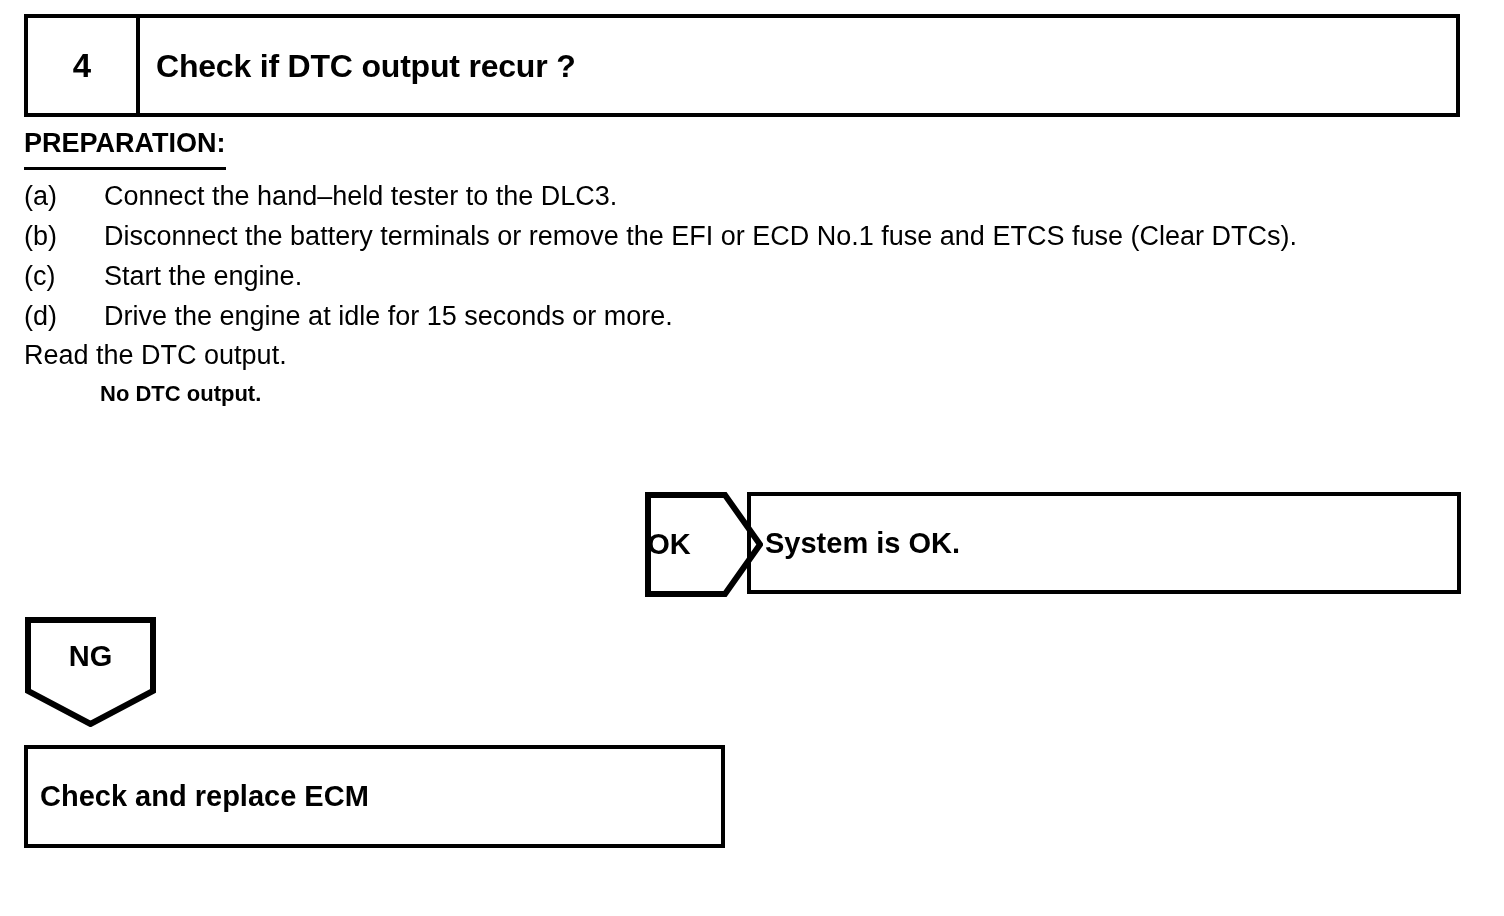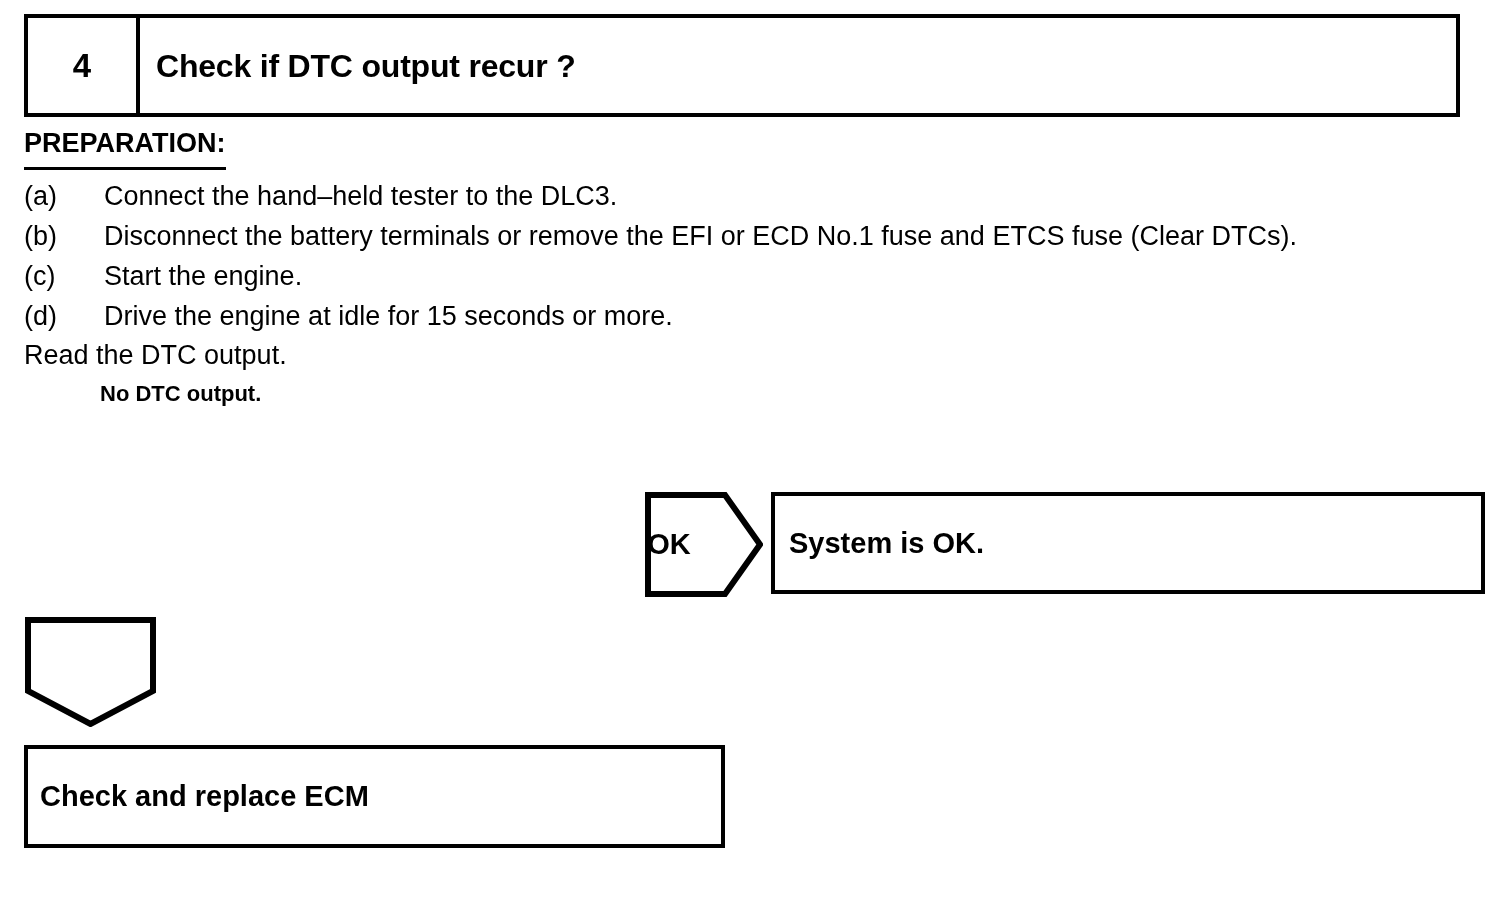--- a/index.html
+++ b/index.html
@@ -137,21 +137,20 @@
     position: absolute;
     left: 747px;
     top: 492px;
     width: 714px;
     height: 102px;
     border: 4px solid #000;
     box-sizing: border-box;
     display: flex;
     align-items: center;
     padding-left: 14px;
-    margin-left: 24px;
   }
   .result-box-ok .result-text {
     font-size: 29px;
     font-weight: bold;
     line-height: 1;
   }
 
   
   .ng-branch {
     position: absolute;
@@ -248,17 +247,18 @@
 </div>
 
 <div class="result-box-ok">
   <span class="result-text">System is OK.</span>
 </div>
 
 <div class="ng-branch">
   <svg viewBox="0 0 131 110" preserveAspectRatio="none">
     <polygon points="3,3 128,3 128,74 65.5,107 3,74" fill="#ffffff" stroke="#000000" stroke-width="6" stroke-linejoin="miter"></polygon>
   </svg>
+  <span class="ng-branch-label">NG</span>
 </div>
 
 <div class="result-box-ng">
   <span class="result-text">Check and replace ECM</span>
 </div>
 
 </body></html>

